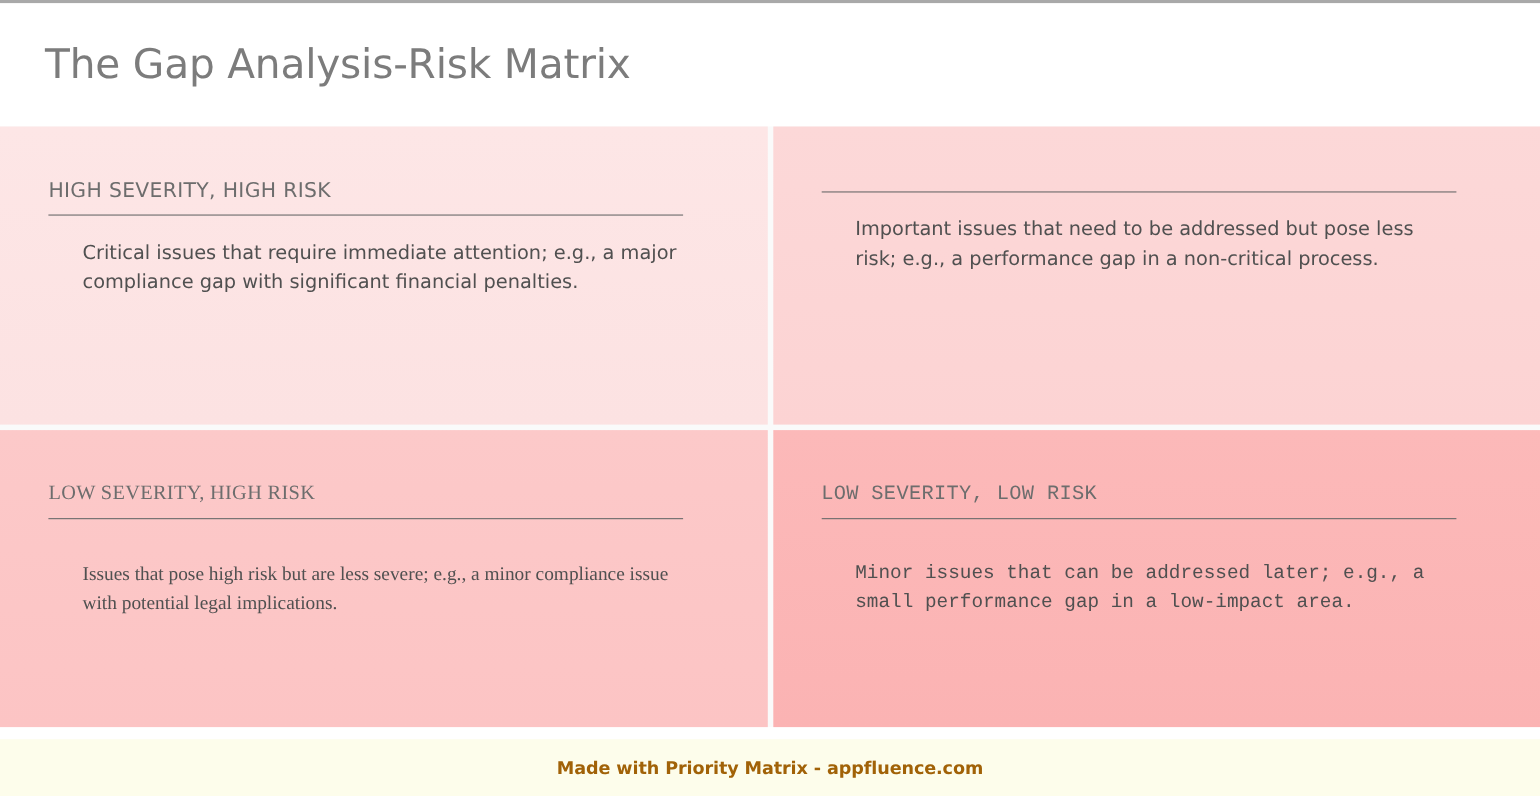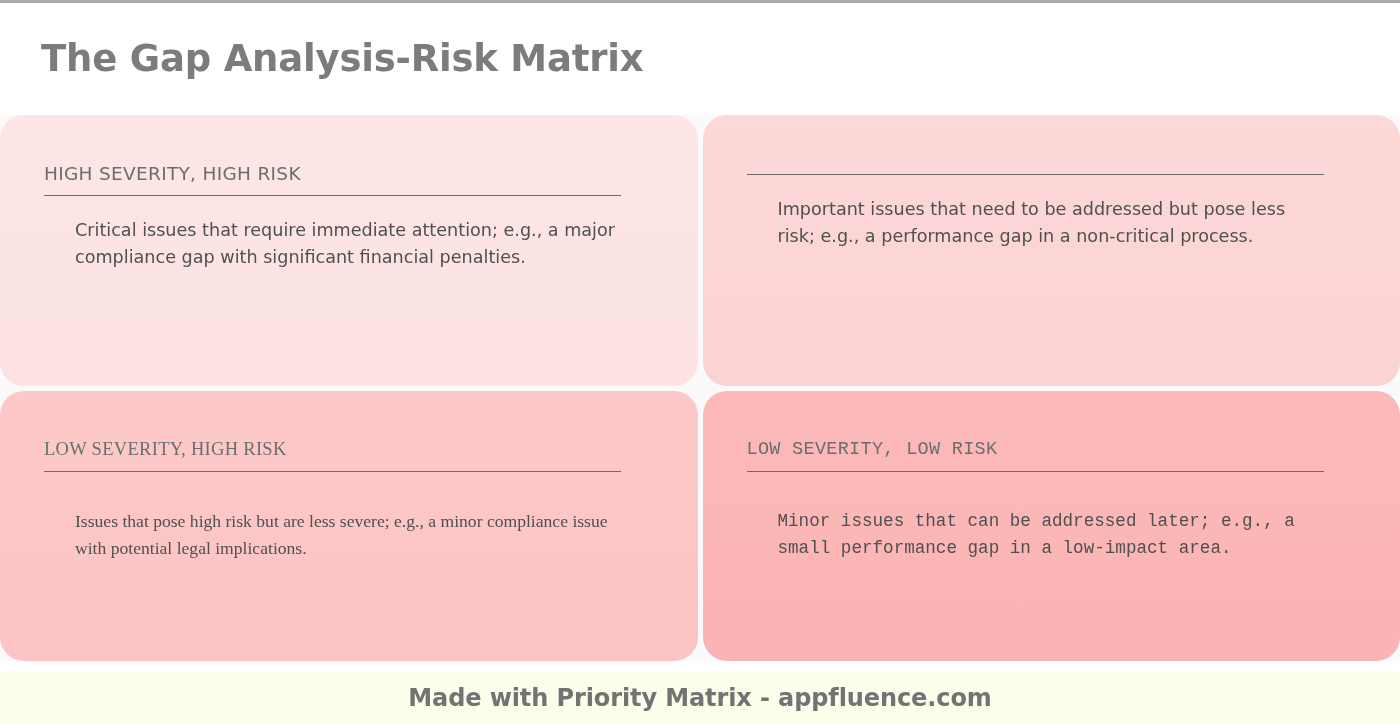--- a/index.html
+++ b/index.html
@@ -30,21 +30,21 @@
     height: 112px;
     flex: 0 0 112px;
     background: #ffffff;
     display: flex;
     align-items: center;
     padding-left: 41px;
     box-sizing: border-box;
   }
   .title-text {
     font-size: 37px;
-    font-weight: bold;
+    font-weight: normal;
     color: #7c7c7c;
     letter-spacing: -0.2px;
     line-height: 1.1;
     white-space: nowrap;
   }
 
   
   .matrix {
     flex: 1 1 auto;
     display: grid;
@@ -53,21 +53,20 @@
     gap: 5px;
     background: #fafafa;
     padding-bottom: 0;
   }
 
   .quadrant {
     position: relative;
     box-sizing: border-box;
     padding: 48px 46px 20px 44px;
     overflow: hidden;
-    border-radius: 24px;
   }
 
   .q-hs-hr { background: linear-gradient(180deg, #fde6e6 0%, #fce2e2 100%); }
   .q-hs-lr { background: linear-gradient(180deg, #fcd8d8 0%, #fcd3d3 100%); }
   .q-ls-hr { background: linear-gradient(180deg, #fcc9c9 0%, #fcc4c4 100%); font-family: Liberation Serif, serif; }
   .q-ls-lr { background: linear-gradient(180deg, #fcb9b9 0%, #fbb3b3 100%); font-family: Liberation Mono, monospace; }
 
   .q-header {
     font-size: 18.5px;
     color: #6d6d6d;
@@ -99,23 +98,23 @@
     background: #ffffff;
   }
   .footer {
     flex: 0 0 52px;
     background: #fdfdeb;
     display: flex;
     align-items: center;
     justify-content: center;
   }
   .footer-text {
-    font-size: 24px;
+    font-size: 16px;
     font-weight: bold;
-    color: #737373;
+    color: #a16207;
     letter-spacing: -0.1px;
     white-space: nowrap;
     text-align: right;
   }
 </style>
 </head>
 <body>
 
 <div class="page">
 

